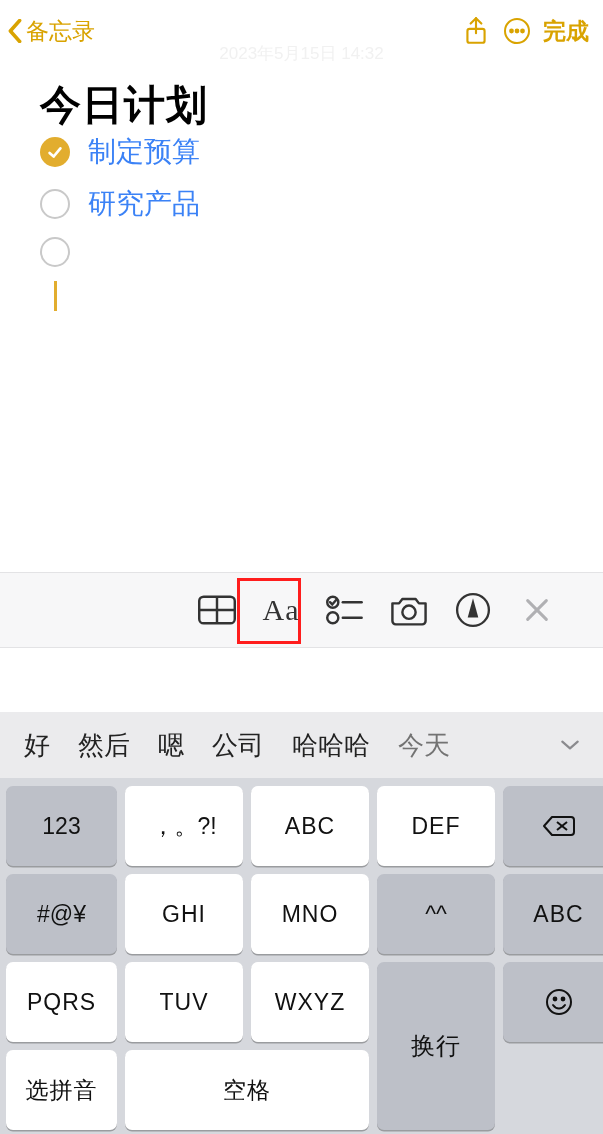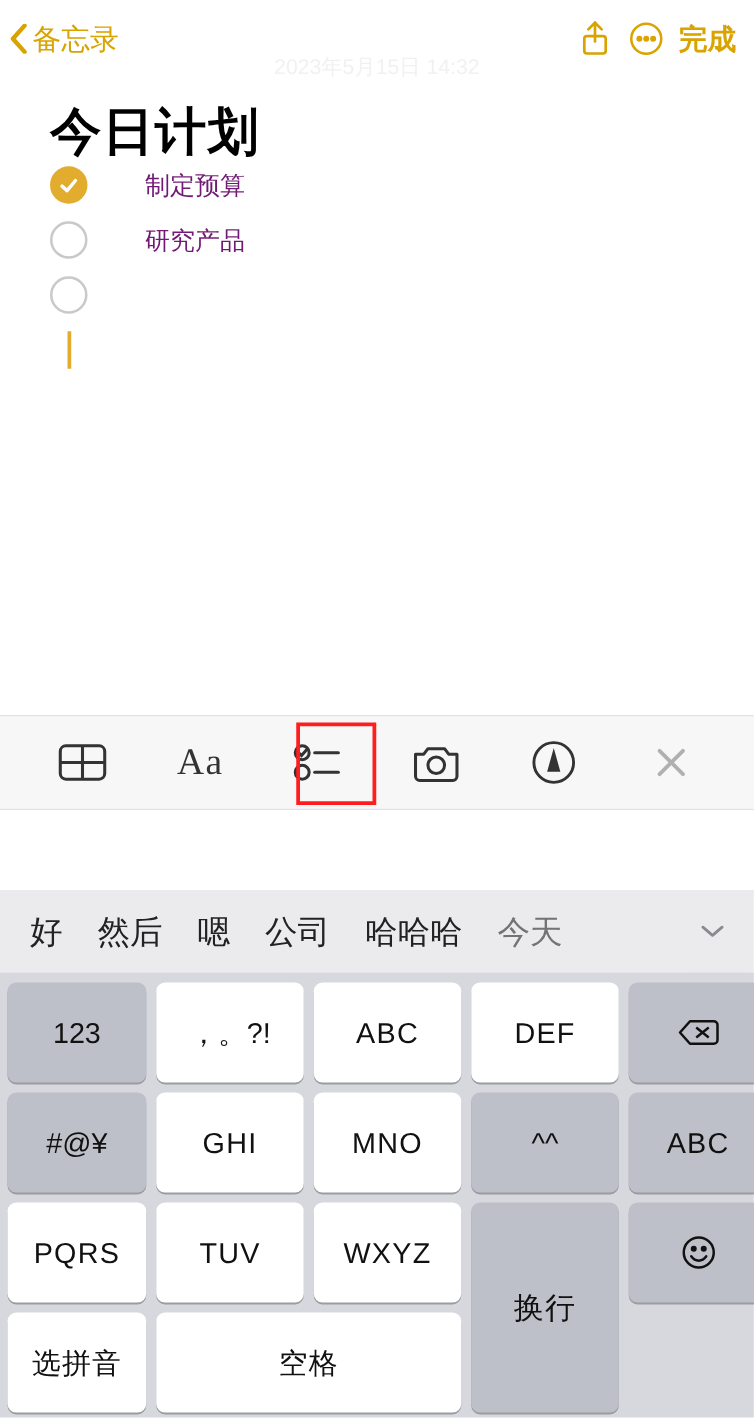--- a/index.html
+++ b/index.html
@@ -20,28 +20,28 @@
     .date-ghost { text-align: center; color: #f1f1f1; font-size: 17px; margin-top: -18px; height: 18px; }
 
     
     .note { padding: 18px 40px 0 40px; }
     .title { font-size: 41px; font-weight: 700; letter-spacing: 1px; }
     .check-row { display: flex; align-items: center; gap: 18px; margin-bottom: 14px; }
     .check { width: 30px; height: 30px; border-radius: 50%; flex: 0 0 30px; display: inline-flex; align-items: center; justify-content: center; }
     .check.empty { border: 2px solid #c9c9c9; }
     .check.done { background: #e2ad2e; }
     .check.done svg { width: 18px; height: 18px; }
-    .check-label { font-size: 20px; color: #701a75; margin-left: 28px; }
+    .check-label { font-size: 28px; color: #3b82f6; }
     .cursor { width: 3px; height: 30px; background: #e2ad2e; margin-left: 14px; margin-top: 4px; }
 
     
     .fmt-bar {
       position: absolute; left: 0; right: 0; top: 572px; height: 76px;
       background: #f7f7f8; border-top: 1px solid #e3e3e5; border-bottom: 1px solid #e3e3e5;
-      display: flex; align-items: center; justify-content: space-between; padding: 0 34px;
+      display: flex; align-items: center; justify-content: flex-end; padding: 0 34px;
     }
     .fmt-item { width: 64px; height: 64px; display: inline-flex; align-items: center; justify-content: center; color: #333; }
     .fmt-close { color: #b0b0b3; }
     .fmt-aa { font-size: 30px; font-family: Georgia, serif; letter-spacing: 1px; }
     .highlight-box { position: absolute; left: 237px; top: 578px; width: 64px; height: 66px; border: 3px solid #ff1d1d; pointer-events: none; }
 
     
     .sugg {
       position: absolute; left: 0; right: 0; top: 712px; height: 66px;
       background: #ebebed; display: flex; align-items: center; padding: 0 10px; gap: 0;

